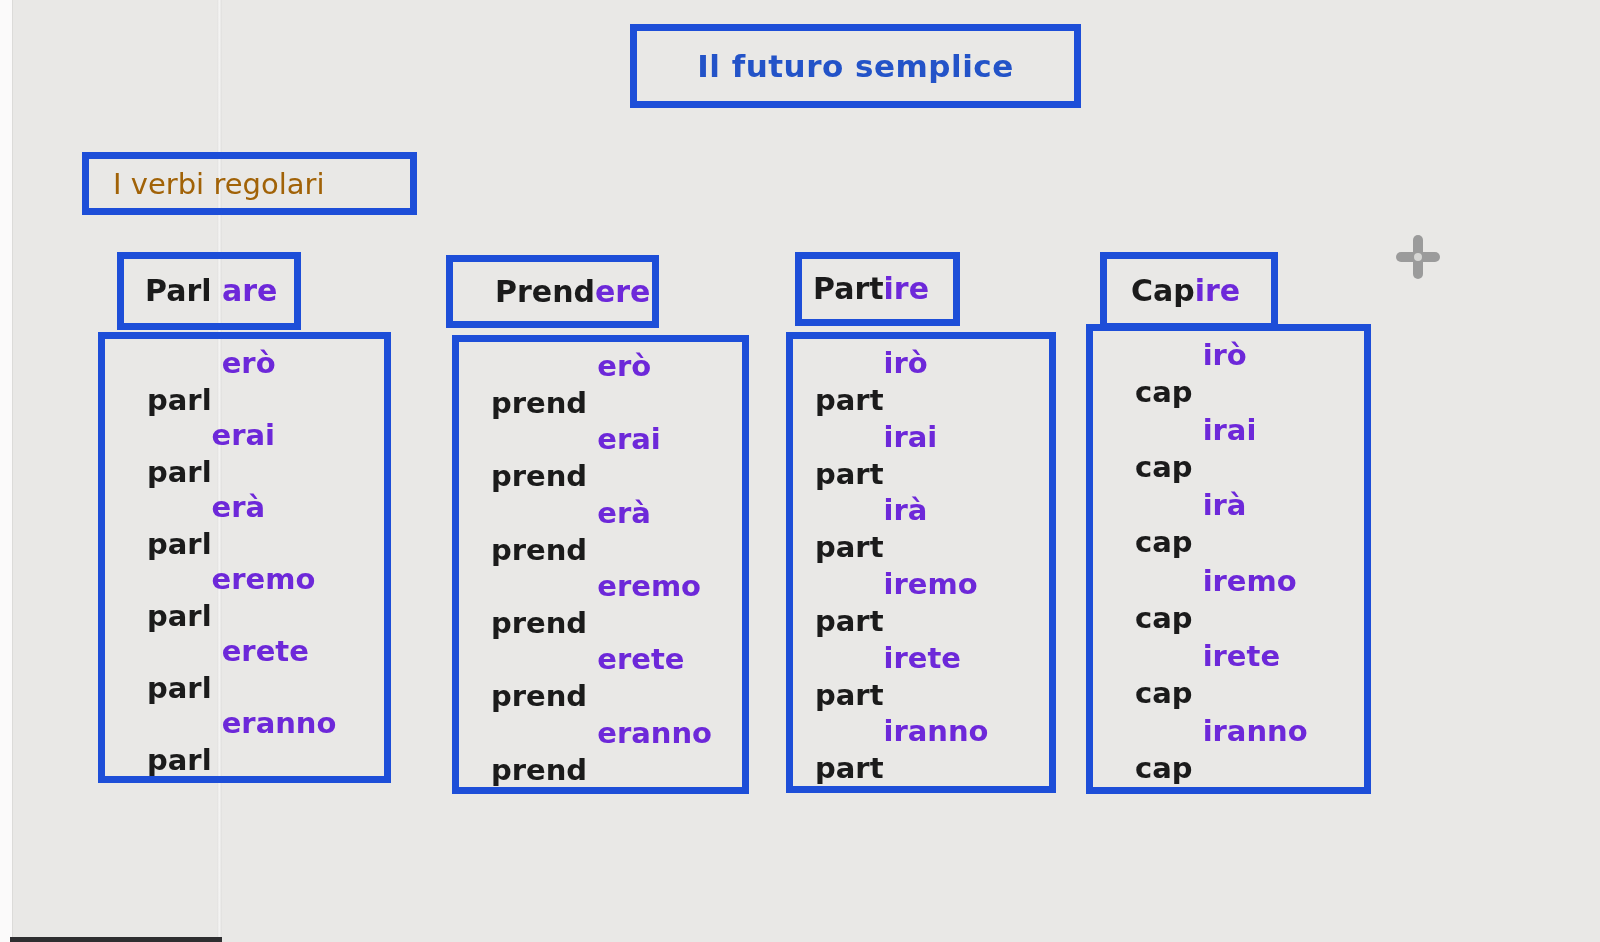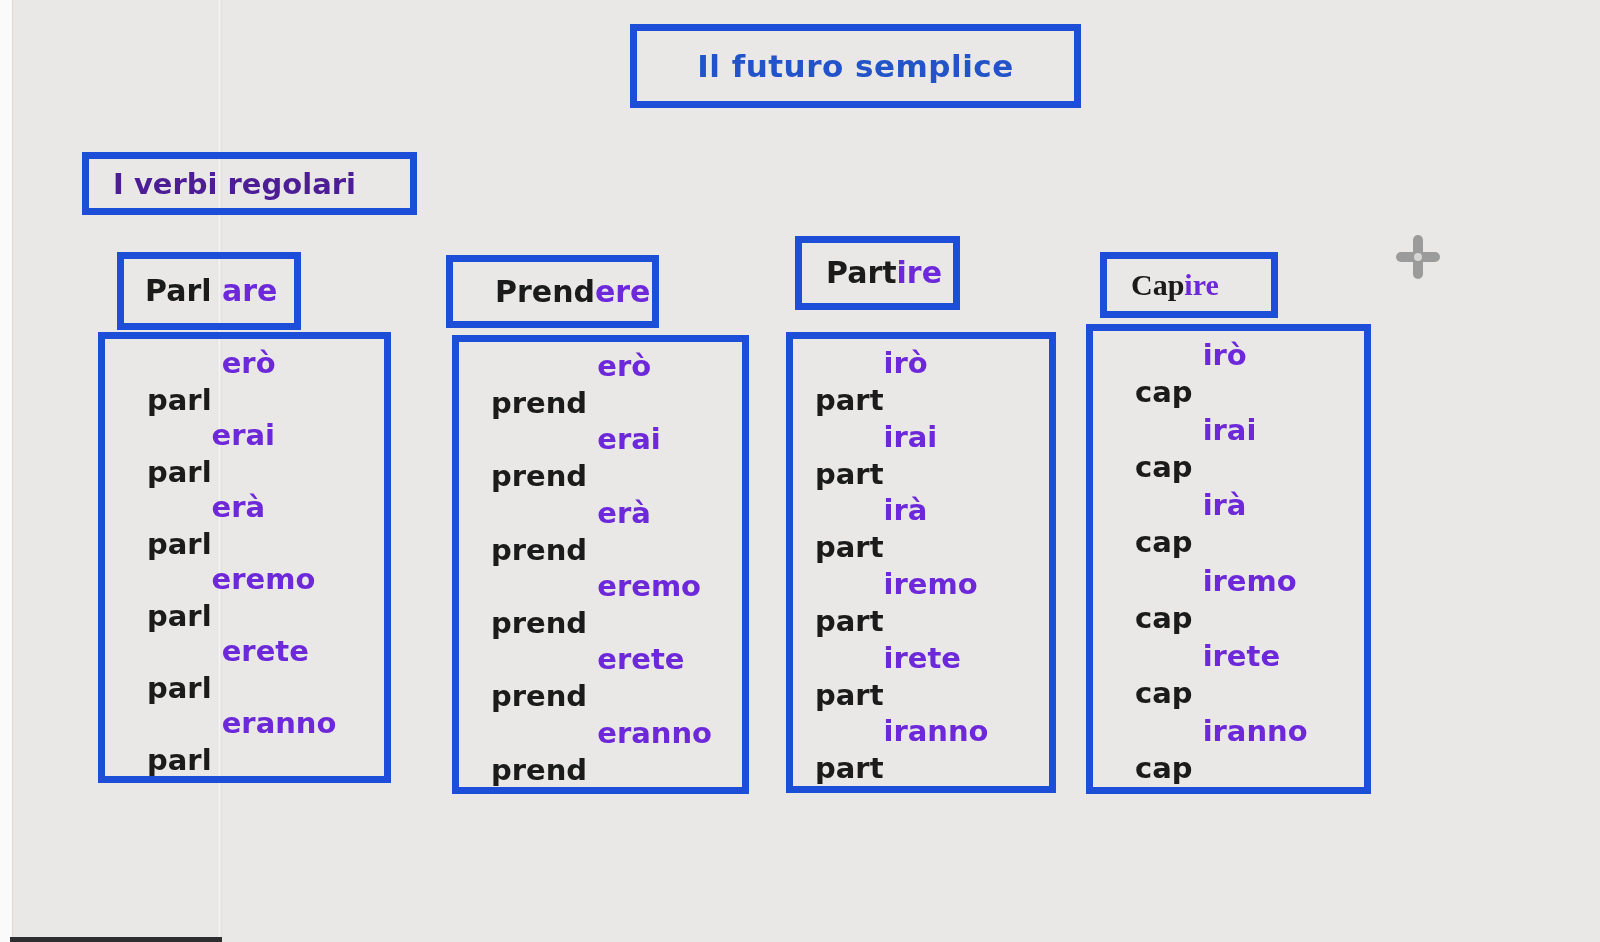--- a/index.html
+++ b/index.html
@@ -24,35 +24,35 @@
   }
   .title-box{
     left:630px;top:24px;width:451px;height:84px;
     display:flex;align-items:center;justify-content:center;
   }
   .title-text{color:#2353c8;font-size:31px;font-weight:bold;letter-spacing:0.5px;}
   .subtitle-box{
     left:82px;top:152px;width:335px;height:63px;
     display:flex;align-items:center;padding-left:24px;
   }
-  .subtitle-text{color:#4c1d95;font-size:29px;font-weight:bold;}
+  .subtitle-text{color:#a16207;font-size:29px;font-weight:normal;}
   .header-box{display:flex;align-items:center;}
   .header-text{font-size:30px;font-weight:bold;line-height:1;}
   .forms-box{display:flex;flex-direction:column;padding-top:5px;}
   .form-row{flex:1;display:flex;align-items:flex-start;padding-top:5px;font-size:29px;font-weight:bold;line-height:1;}
   .stem{color:#1b1b1b;white-space:pre;margin-top:37px;}
   .ending{color:#6d28d9;white-space:pre;}
   
   .col0 .header-box{left:117px;top:252px;width:184px;height:78px;padding-left:21px;}
   .col0 .forms-box{left:98px;top:332px;width:293px;height:451px;padding-left:42px;}
   .col1 .header-box{left:446px;top:255px;width:213px;height:73px;padding-left:42px;}
   .col1 .forms-box{left:452px;top:335px;width:297px;height:459px;padding-left:32px;}
-  .col2 .header-box{left:795px;top:236px;width:165px;height:74px;padding-left:24px;}
+  .col2 .header-box{left:795px;top:252px;width:165px;height:74px;padding-left:11px;}
   .col2 .forms-box{left:786px;top:332px;width:270px;height:461px;padding-left:22px;}
-  .col3 .header-box{left:1100px;top:252px;width:178px;height:66px;padding-left:24px;font-family:Liberation Serif, serif;}
+  .col3 .header-box{left:1100px;top:252px;width:178px;height:78px;padding-left:24px;}
   .col3 .forms-box{left:1086px;top:324px;width:285px;height:470px;padding-left:42px;}
   
   .cursor{position:absolute;left:1396px;top:235px;width:44px;height:44px;}
   .cursor .arm-h{position:absolute;left:0;top:17px;width:44px;height:10px;border-radius:5px;background:#9b9b9b;}
   .cursor .arm-v{position:absolute;left:17px;top:0;width:10px;height:44px;border-radius:5px;background:#9b9b9b;}
   .cursor .dot{position:absolute;left:18px;top:18px;width:8px;height:8px;border-radius:50%;background:#d6d6d4;}
 </style>
 </head>
 <body>
 

